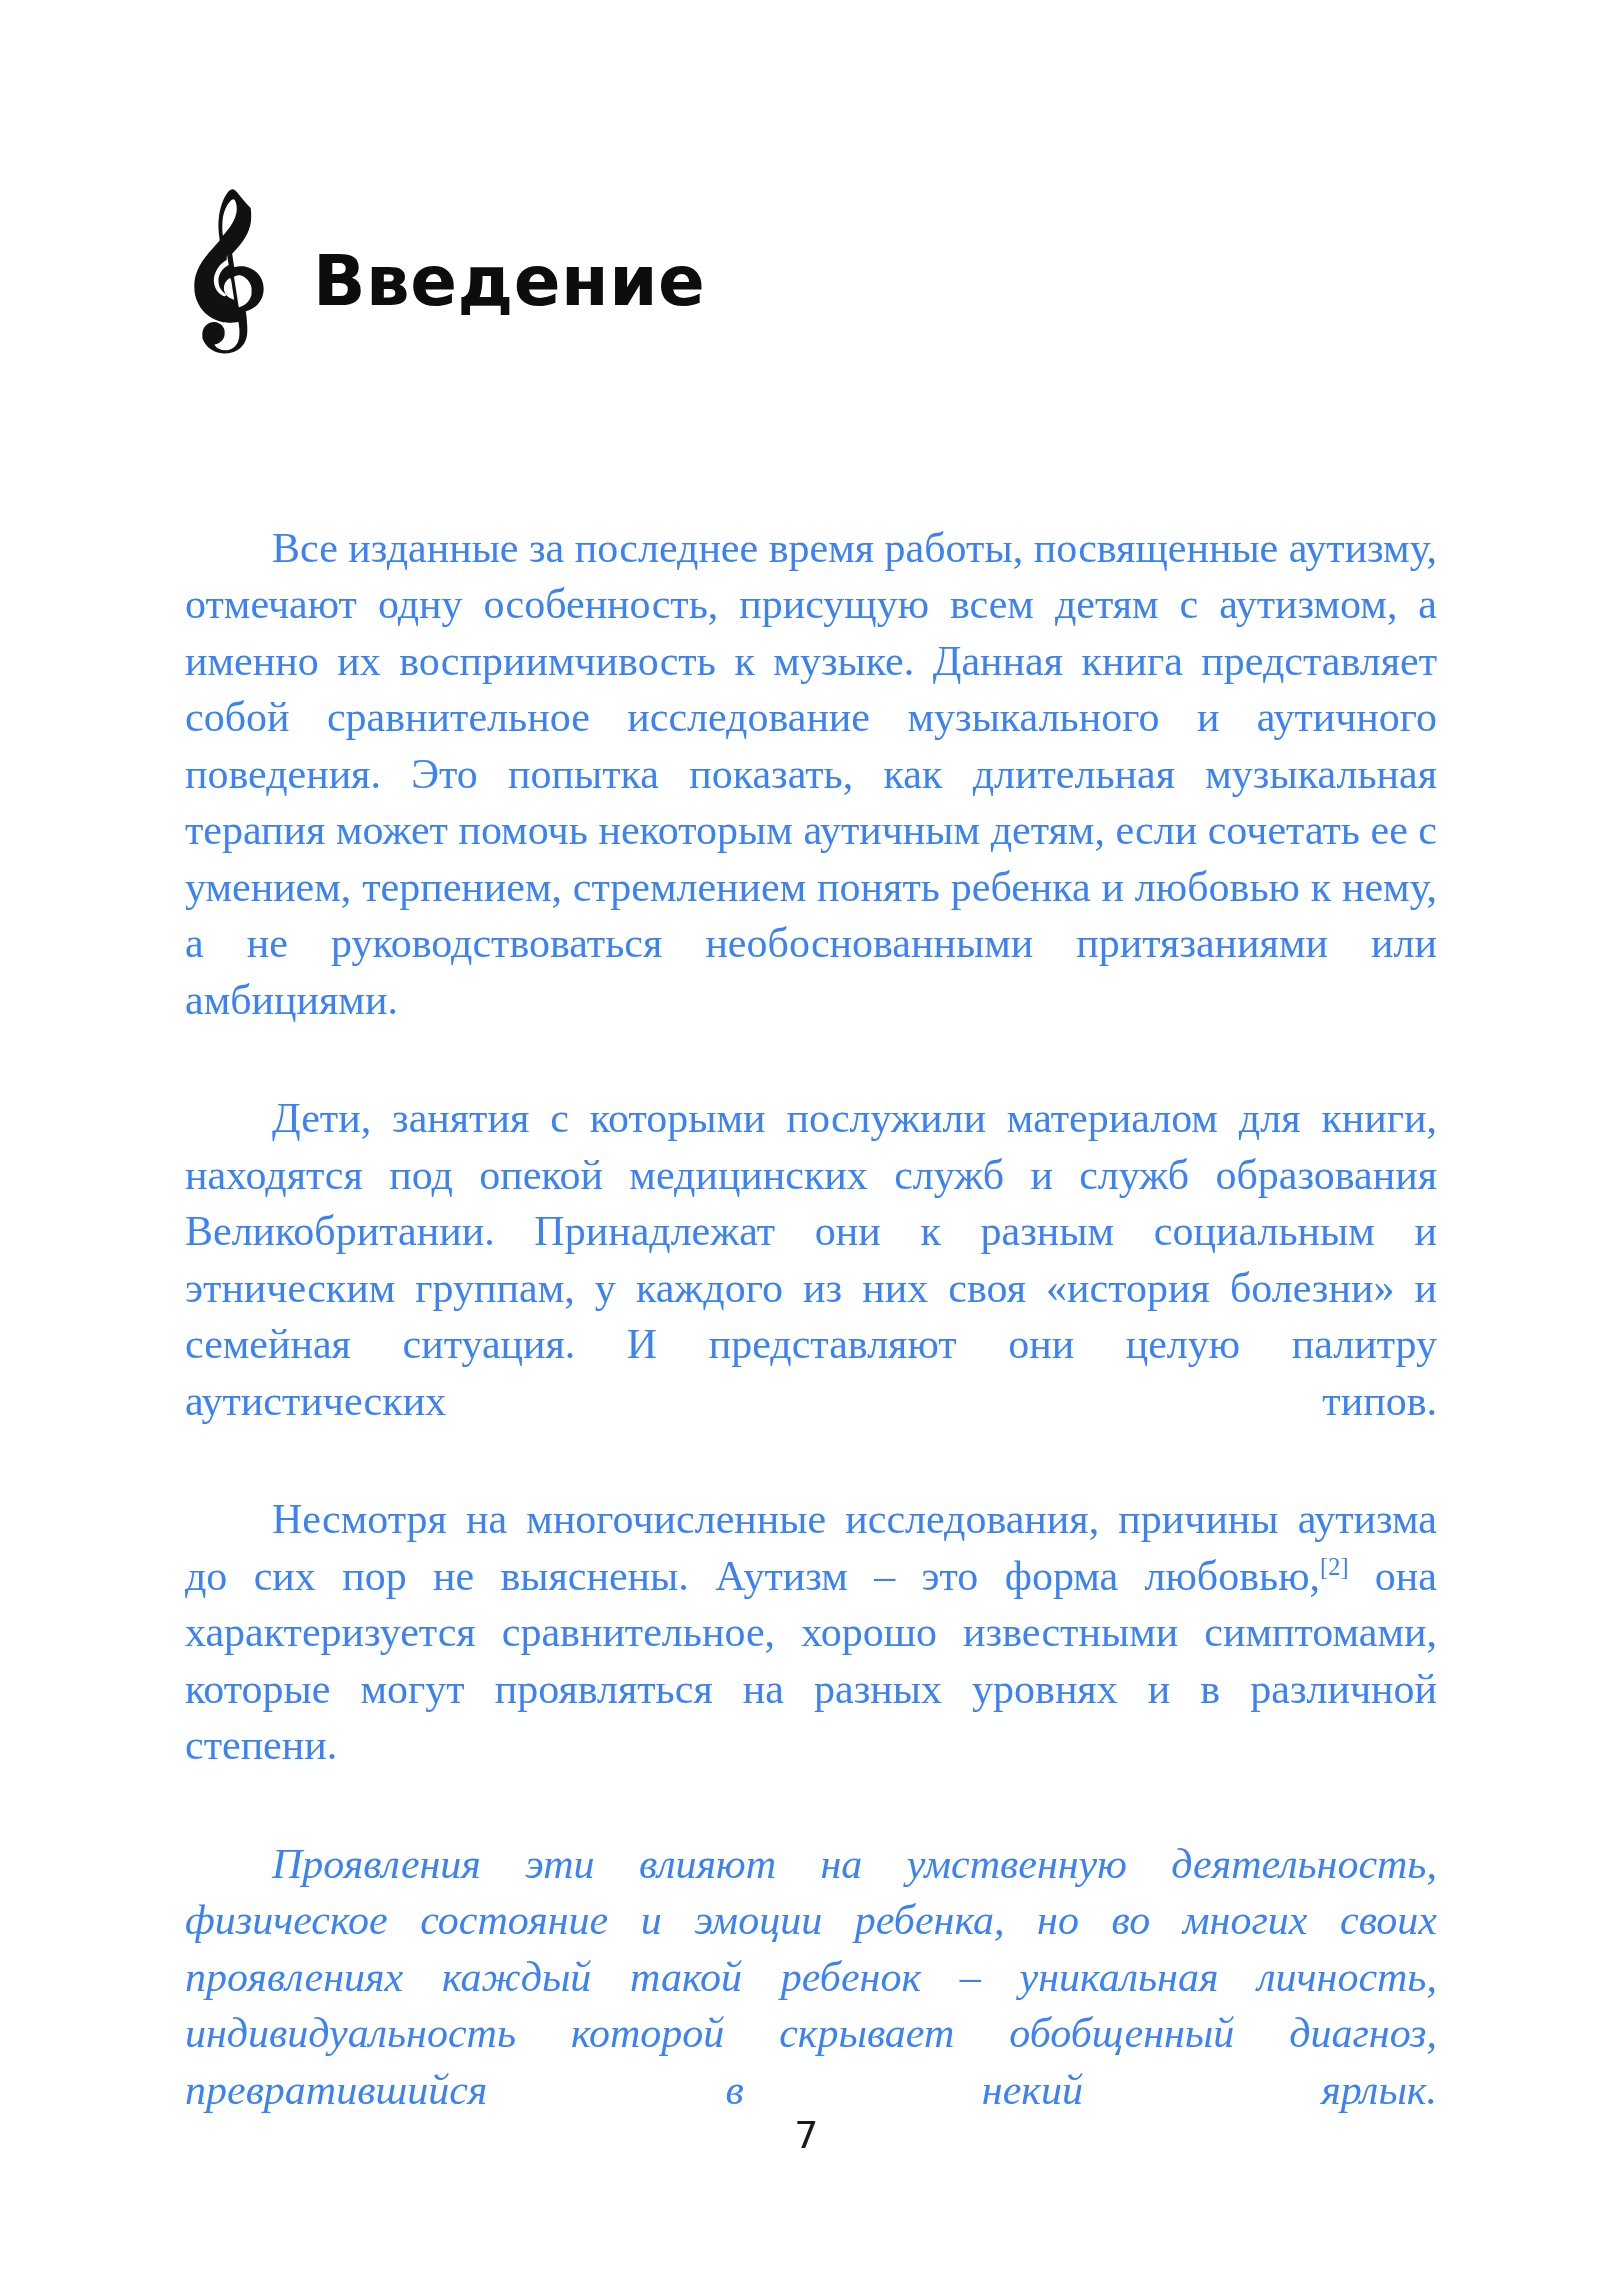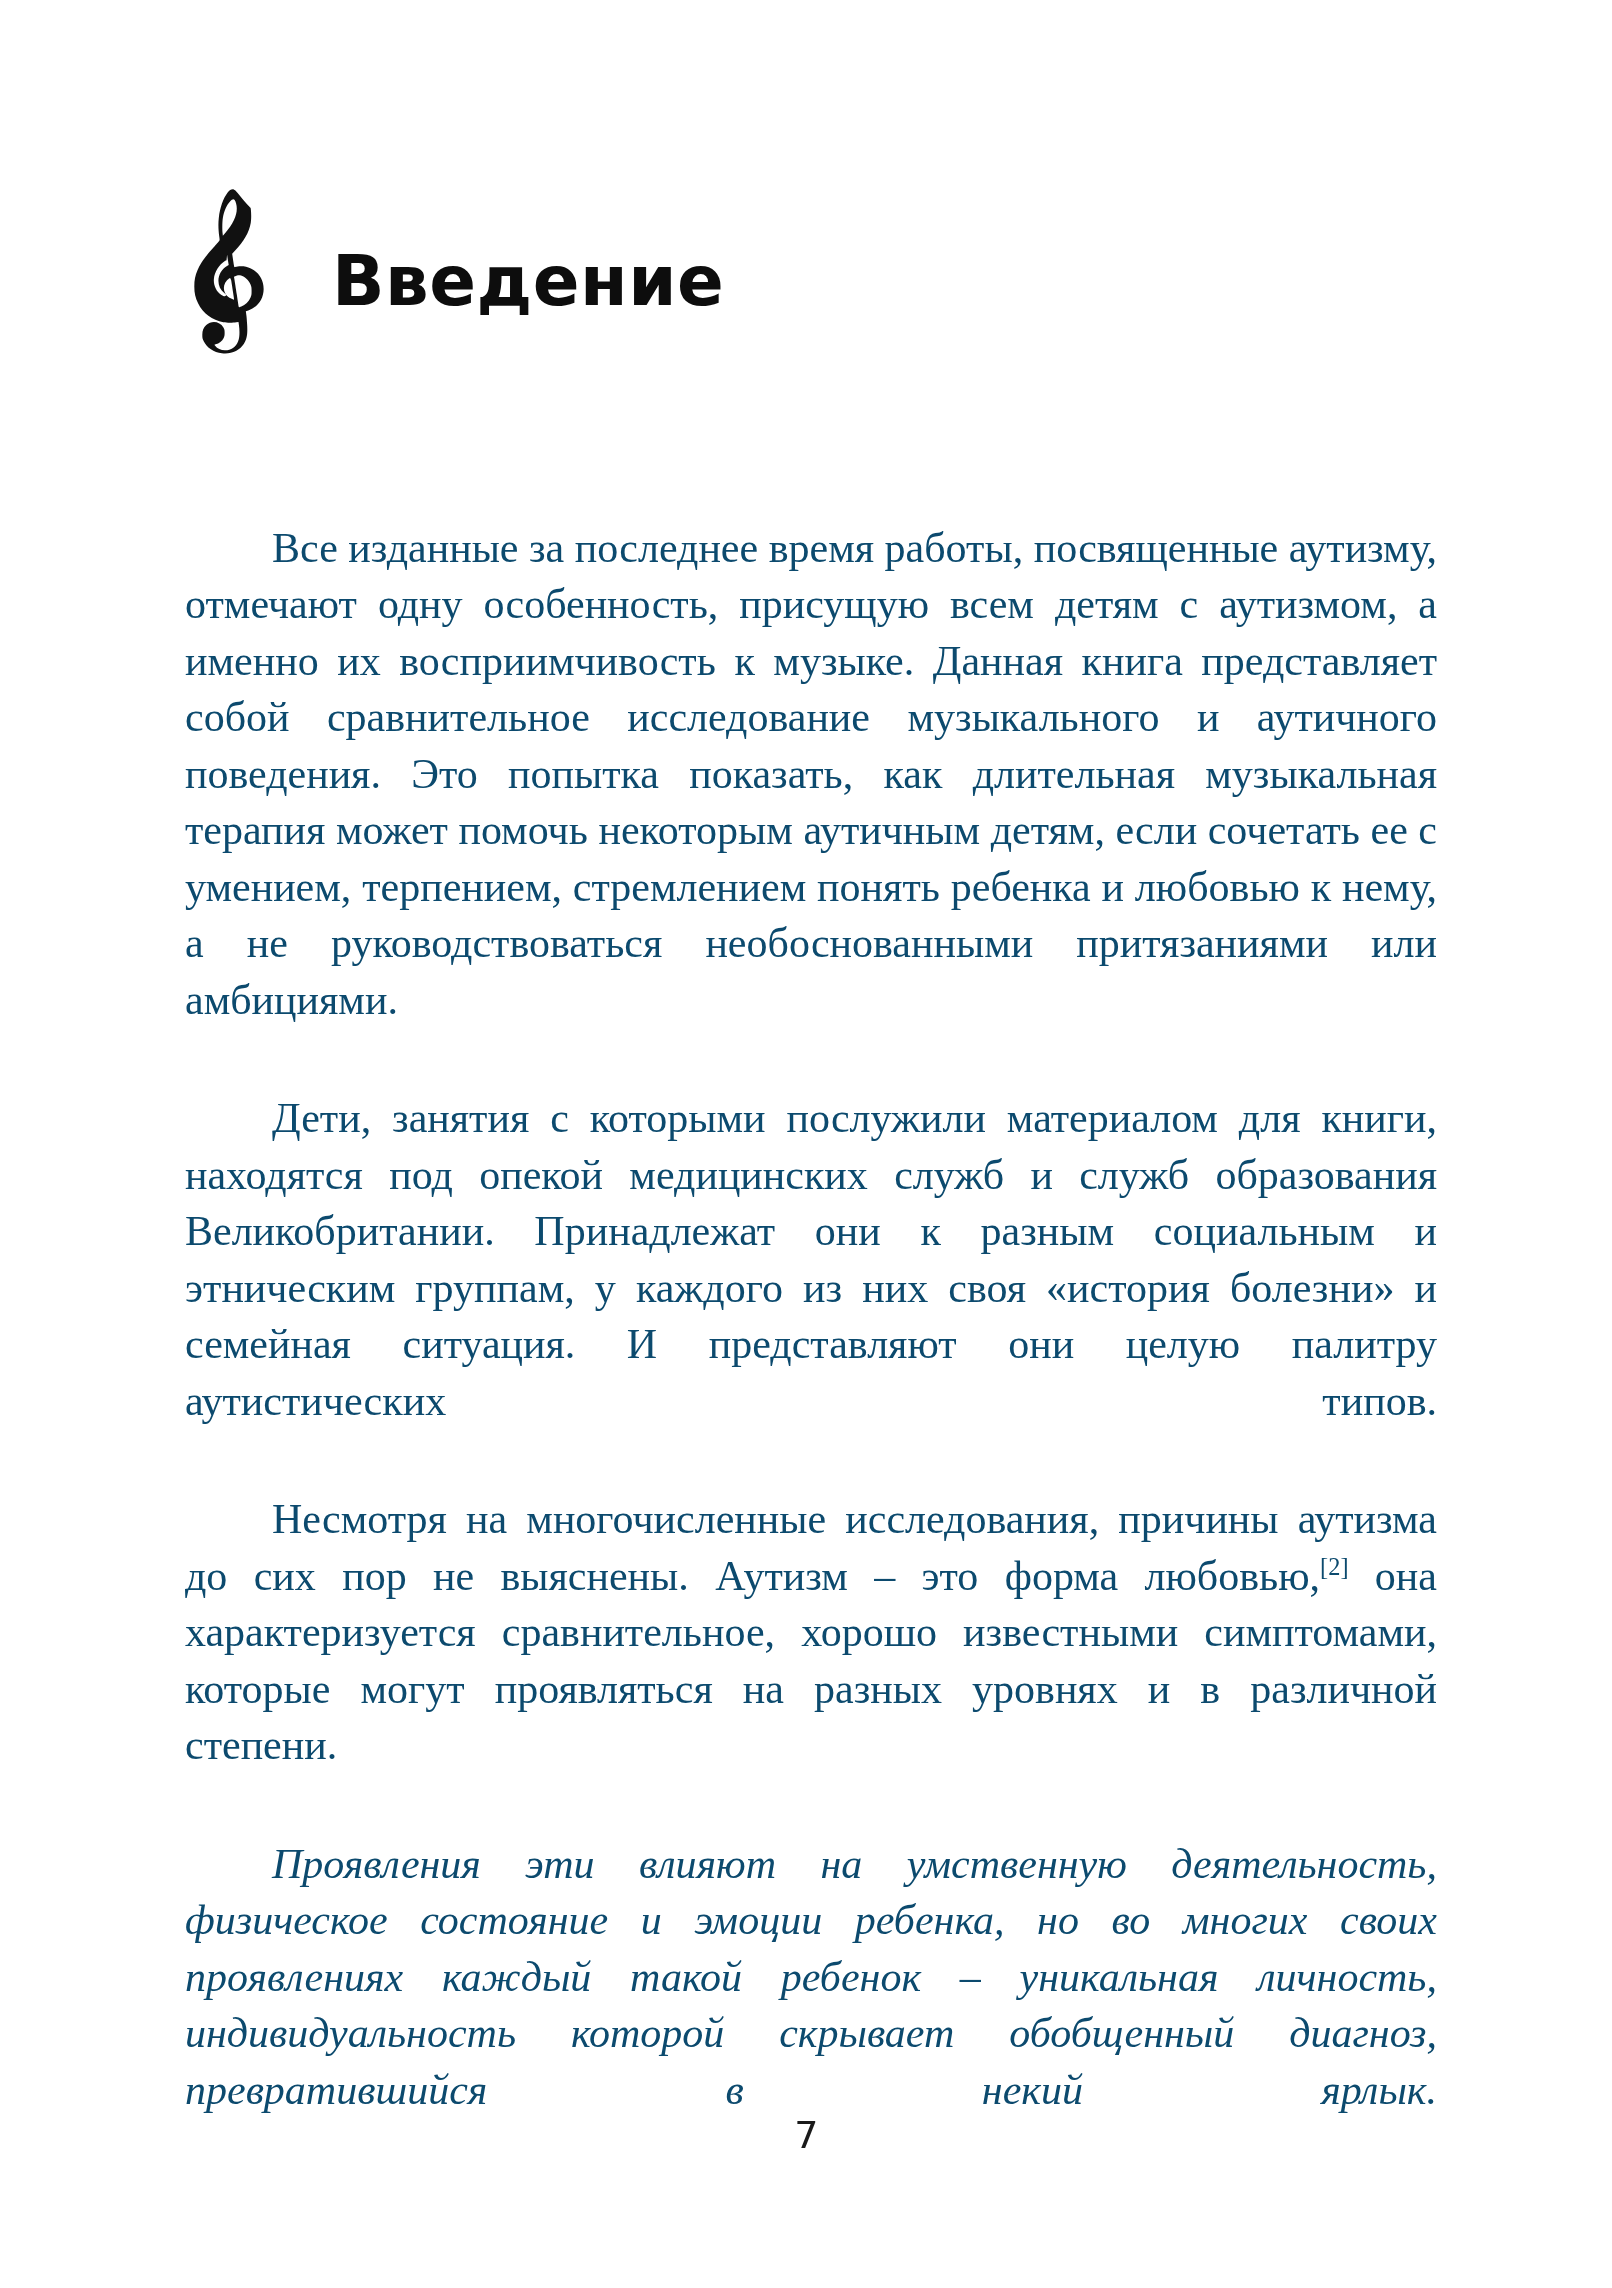--- a/index.html
+++ b/index.html
@@ -26,21 +26,21 @@
 
   
   .chapter-header {
     position: absolute;
     left: 185px;
     top: 185px;
     width: 1252px;
     height: 179px;
     display: flex;
     align-items: center;
-    gap: 60px;
+    gap: 41px;
   }
 
   .clef-icon {
     display: block;
     width: 87px;
     height: 179px;
     flex: 0 0 auto;
     margin-top: 3.8px;
   }
   .clef-icon svg { display: block; width: 100%; height: 100%; }
@@ -66,21 +66,21 @@
   }
 
   .body-copy p {
     margin: 0 0 5.6px 0;
     font-size: 42px;
     line-height: 1.345;
     text-align: justify;
     text-justify: inter-word;
     text-indent: 87px;
     font-family: "Liberation Serif", "DejaVu Serif", serif;
-    color: #0c4a6e;
+    color: #3b82f6;
     font-stretch: condensed;
     transform-origin: left top;
   }
   .body-copy p:last-child { margin-bottom: 0; font-style: italic; }
 
   
   .body-copy p::after {
     content: "";
     display: inline-block;
     width: 100%;

